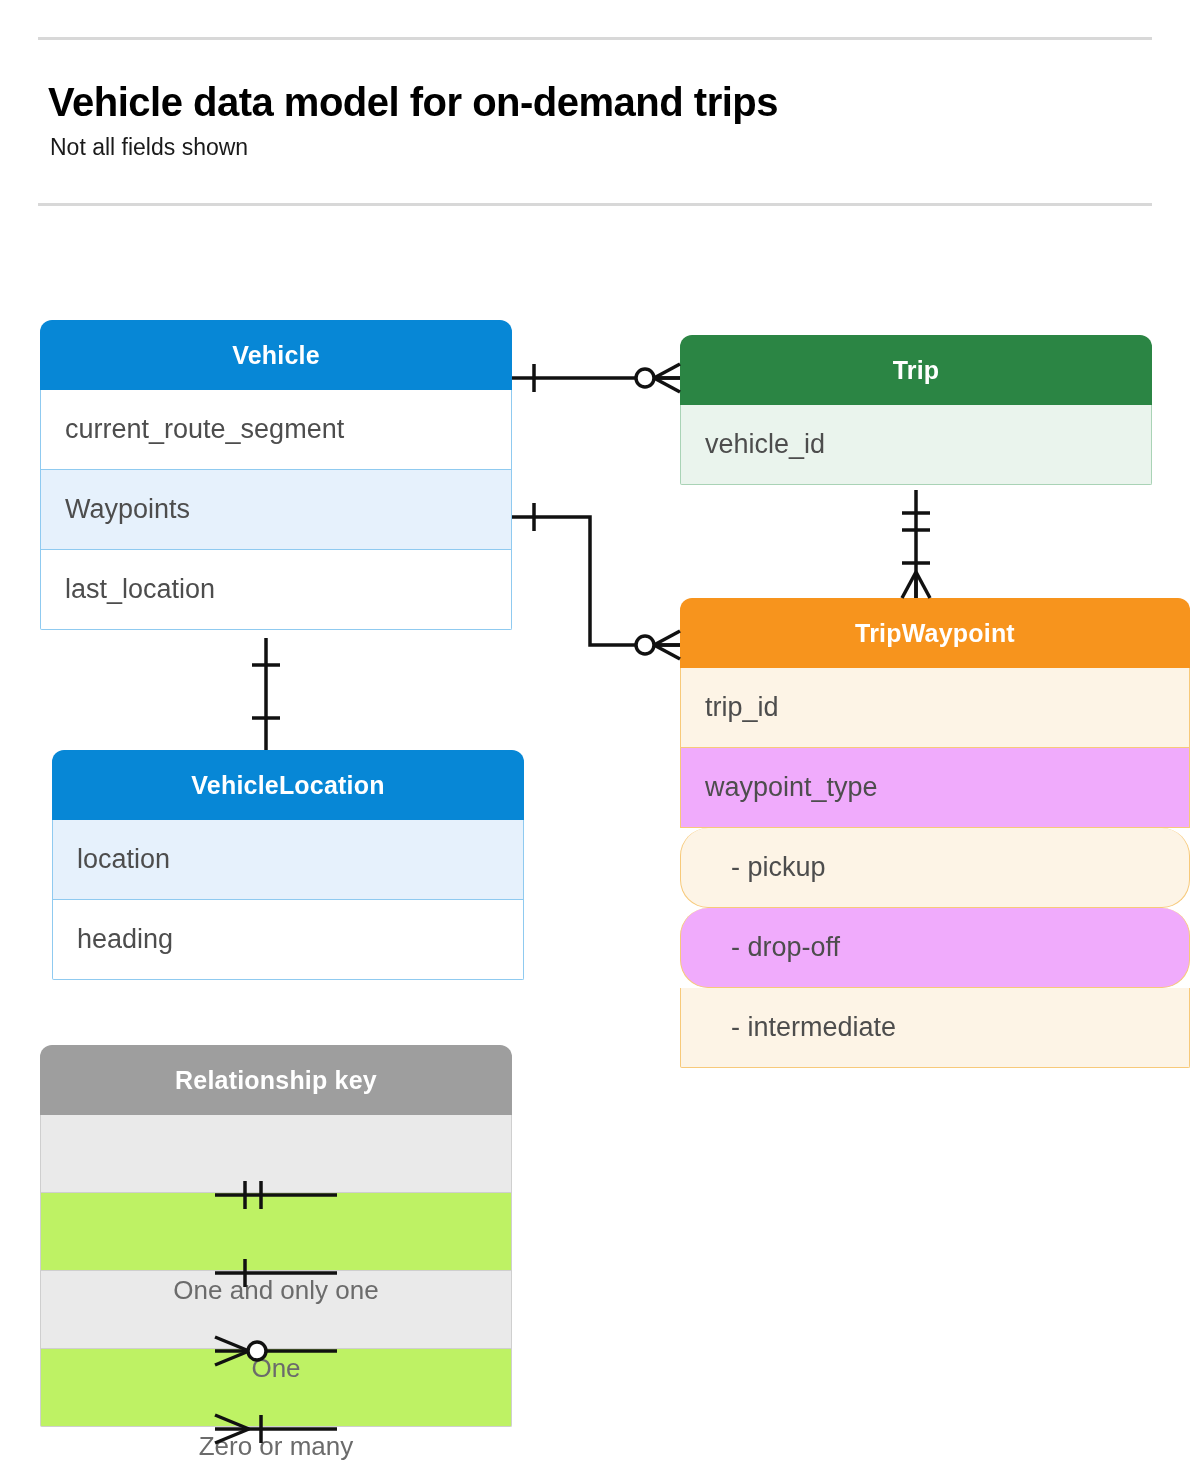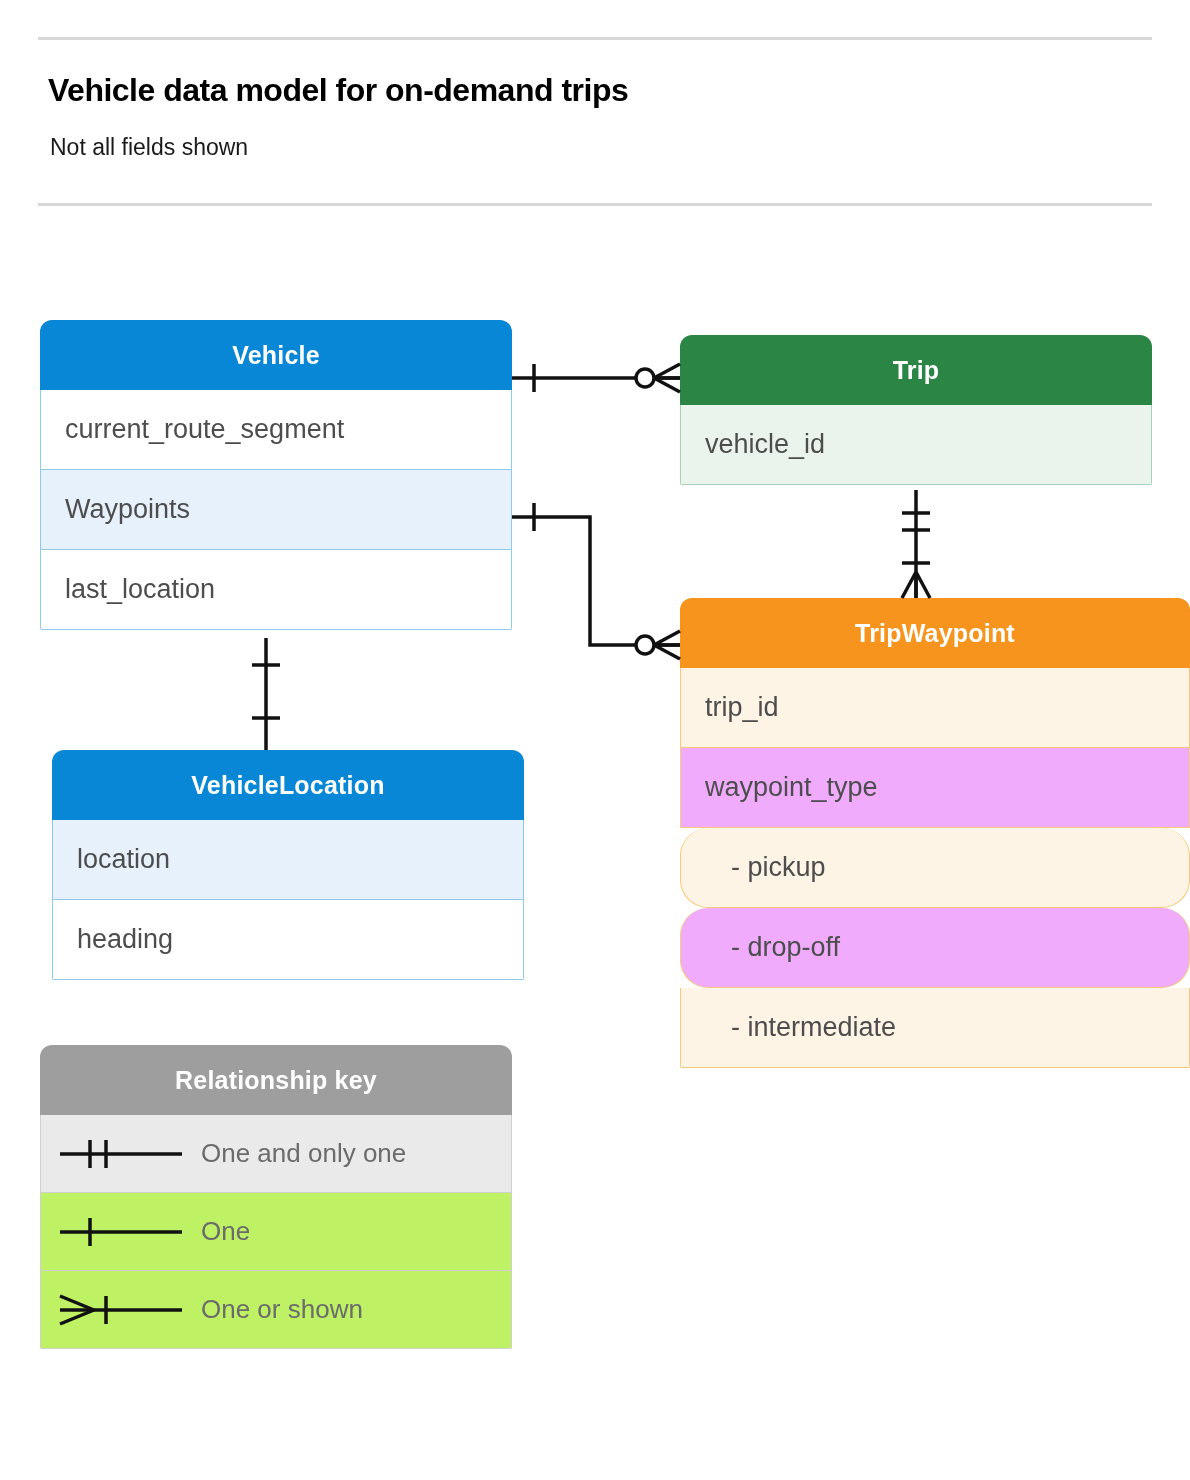--- a/index.html
+++ b/index.html
@@ -23,22 +23,22 @@
     width: 1114px;
     height: 3px;
     background: #d8d8d8;
   }
   .rule.top    { top: 37px; }
   .rule.bottom { top: 203px; }
 
   .page-title {
     position: absolute;
     left: 48px;
-    top: 72px;
-    font-size: 32px;
+    top: 80px;
+    font-size: 40px;
     font-weight: 700;
     color: #000000;
     letter-spacing: -0.5px;
     white-space: nowrap;
   }
   .page-subtitle {
     position: absolute;
     left: 50px;
     top: 134px;
     font-size: 23px;
@@ -89,21 +89,21 @@
   .theme-green  .entity-row.alt   { background: #eaf4ed; }
 
   
   .theme-orange .entity-header { background: #f7941d; }
   .theme-orange .entity-row    { border-color: #f7c97a; }
   .theme-orange .entity-row.alt   { background: #fdf4e6; }
   .theme-orange .entity-row.plain { background: #f0abfc; }
 
   
   .theme-gray   .entity-header { background: #9e9e9e; }
-  .theme-gray   .entity-row    { border-color: #cfcfcf; padding-left: 0; }
+  .theme-gray   .entity-row    { border-color: #cfcfcf; padding-left: 0; flex-direction: column; }
   .theme-gray   .entity-row.alt   { background: #eaeaea; }
   .theme-gray   .entity-row.plain { background: #bef264; }
 
   .entity-row:last-child { border-radius: 0 0 2px 2px; }
 
   
   #entity-vehicle          { left: 40px;  top: 320px; width: 472px; }
   #entity-trip             { left: 680px; top: 335px; width: 472px; }
   #entity-tripwaypoint     { left: 680px; top: 598px; width: 510px; }
   #entity-vehiclelocation  { left: 52px;  top: 750px; width: 472px; }
@@ -190,20 +190,32 @@
   <div class="entity-row plain legend-row">
     <div class="legend-symbol">
       <svg width="130" height="40" viewBox="0 0 130 40">
         <line x1="4" y1="20" x2="126" y2="20" stroke="#111" stroke-width="3.5"></line>
         <line x1="34" y1="6" x2="34" y2="34" stroke="#111" stroke-width="3.5"></line>
       </svg>
     </div>
     <div class="legend-label">One</div>
   </div>
 
+  <div class="entity-row alt legend-row">
+    <div class="legend-symbol">
+      <svg width="130" height="40" viewBox="0 0 130 40">
+        <line x1="46" y1="20" x2="126" y2="20" stroke="#111" stroke-width="3.5"></line>
+        <line x1="4" y1="6" x2="38" y2="20" stroke="#111" stroke-width="3.5"></line>
+        <line x1="4" y1="34" x2="38" y2="20" stroke="#111" stroke-width="3.5"></line>
+        <line x1="4" y1="20" x2="38" y2="20" stroke="#111" stroke-width="3.5"></line>
+        <circle cx="46" cy="20" r="9" fill="#fff" stroke="#111" stroke-width="3.5"></circle>
+      </svg>
+    </div>
+    <div class="legend-label">Zero or many</div>
+  </div>
 
   <div class="entity-row plain legend-row">
     <div class="legend-symbol">
       <svg width="130" height="40" viewBox="0 0 130 40">
         <line x1="38" y1="20" x2="126" y2="20" stroke="#111" stroke-width="3.5"></line>
         <line x1="4" y1="6" x2="38" y2="20" stroke="#111" stroke-width="3.5"></line>
         <line x1="4" y1="34" x2="38" y2="20" stroke="#111" stroke-width="3.5"></line>
         <line x1="4" y1="20" x2="38" y2="20" stroke="#111" stroke-width="3.5"></line>
         <line x1="50" y1="6" x2="50" y2="34" stroke="#111" stroke-width="3.5"></line>
       </svg>

